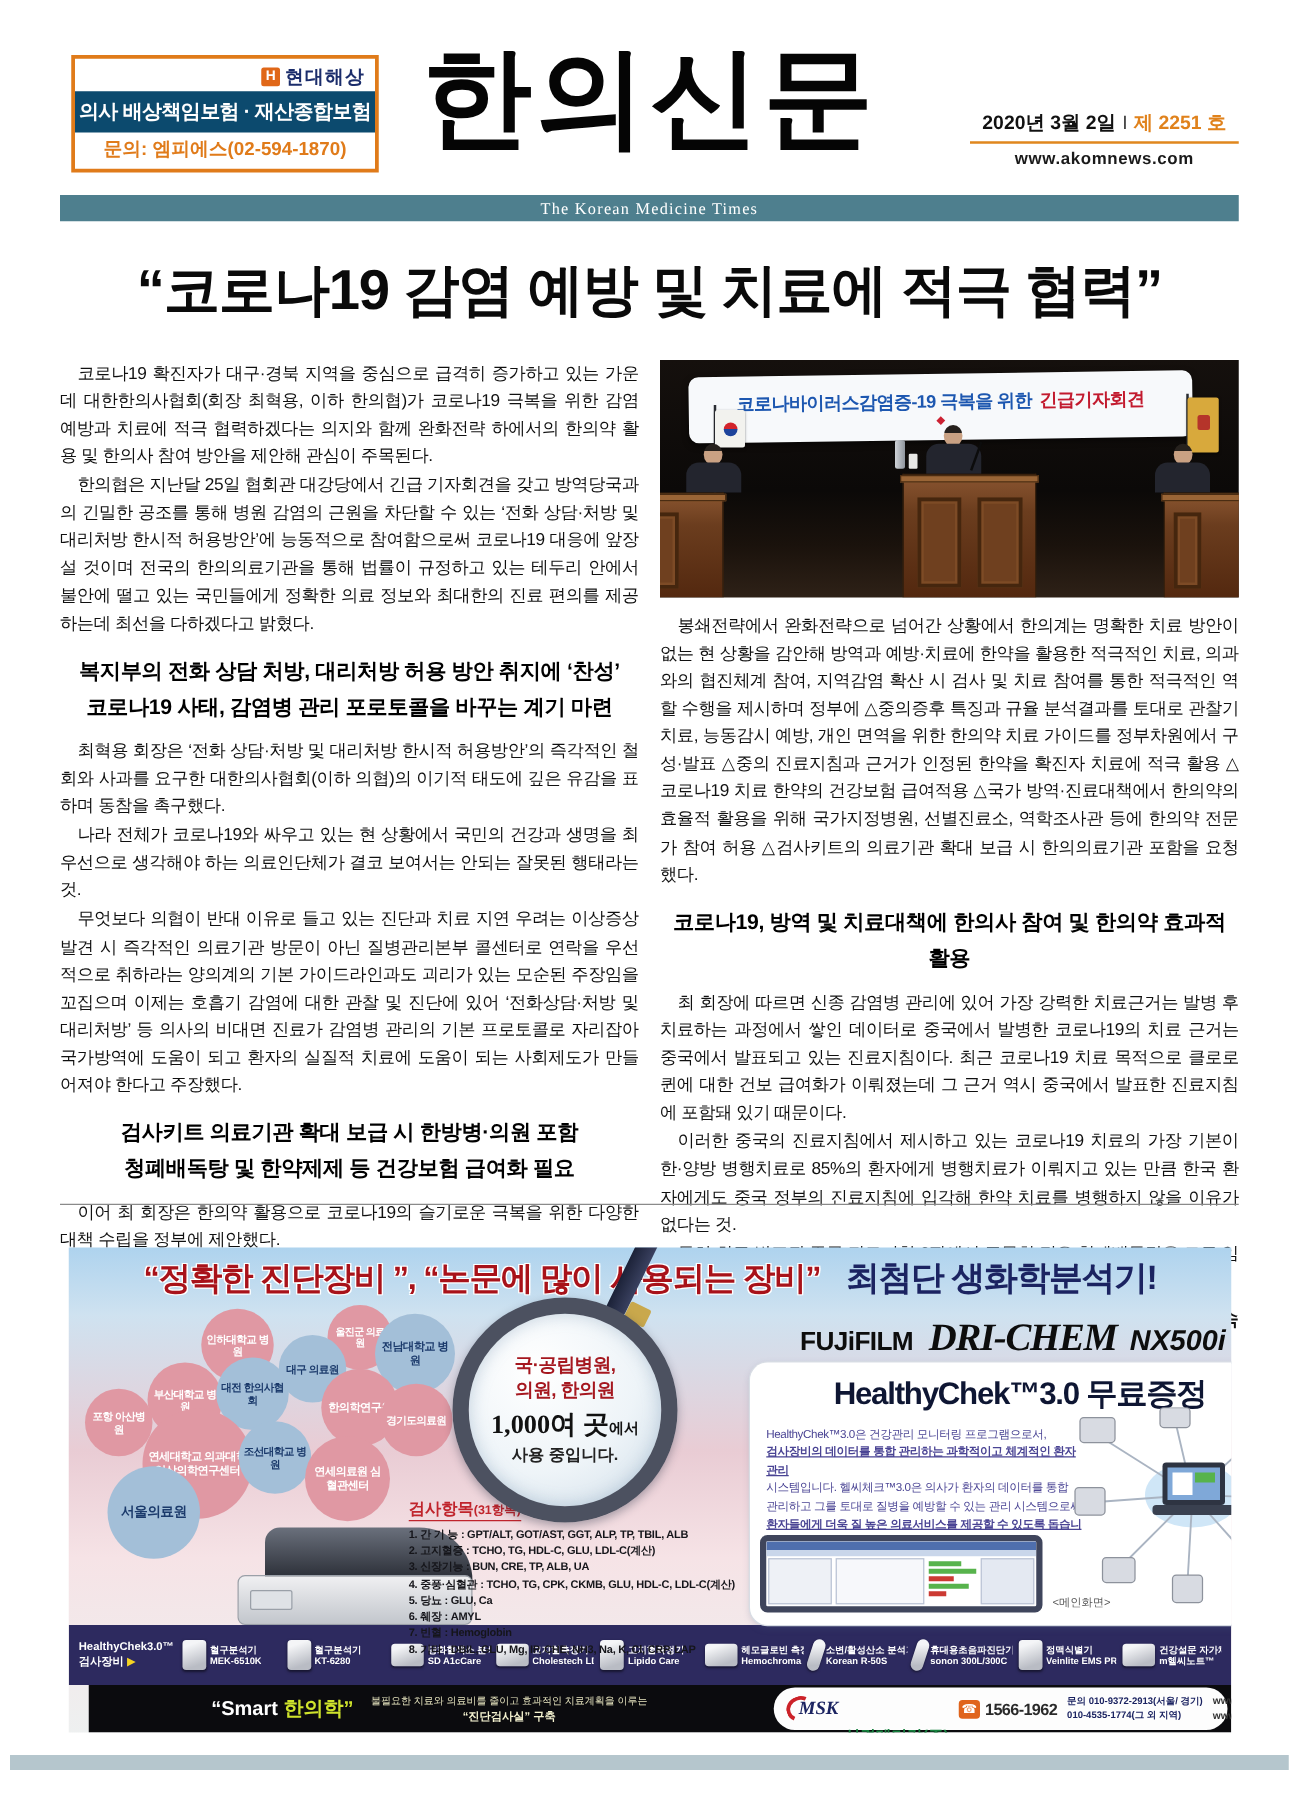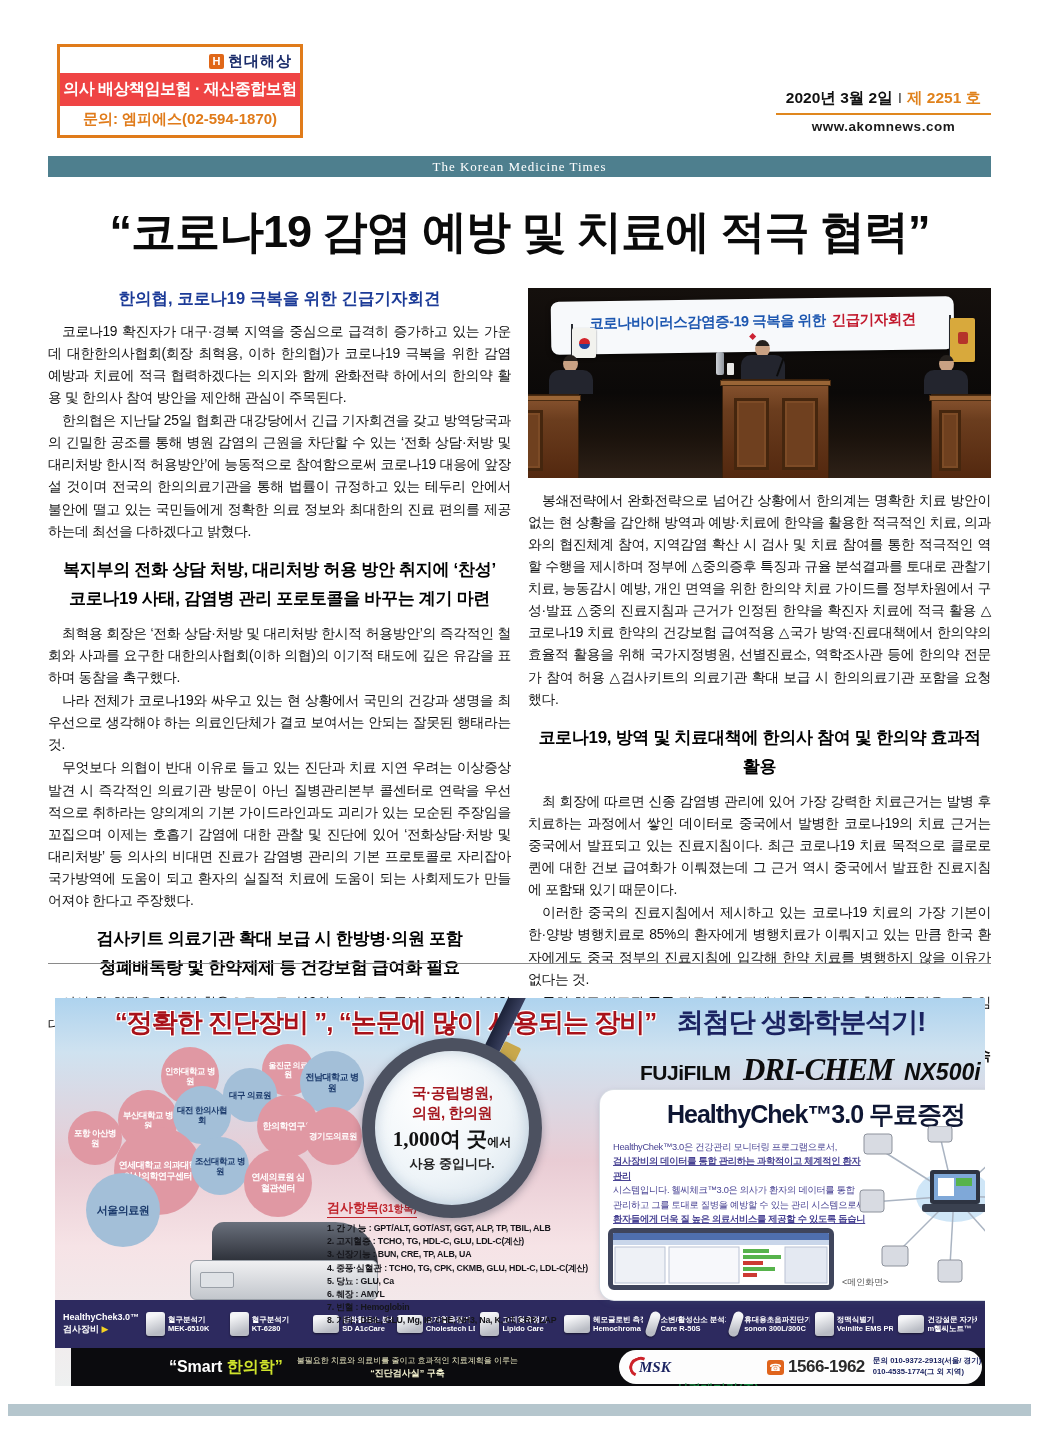--- a/index.html
+++ b/index.html
@@ -7,21 +7,21 @@
   body { font-family:"Liberation Sans","DejaVu Sans",sans-serif; }
   .page { position:relative; width:1039px; height:1436px; background:#fff; overflow:hidden; margin:0 auto; }
 
   
   .adbox { position:absolute; left:57px; top:44px; width:246px; height:94px;
            border:3px solid #e07b1a; background:#fff; box-shadow:inset 0 0 0 2px #fff; }
   .adbox-row1 { height:26px; display:flex; align-items:center; justify-content:flex-end; padding:2px 8px 0 0; gap:4px; }
   .h-mark { width:15px; height:15px; background:#e06718; color:#fff; font-weight:900; font-size:11px;
             display:flex; align-items:center; justify-content:center; border-radius:2px; }
   .h-brand { color:#1b2d6b; font-weight:900; font-size:15px; letter-spacing:1px; }
-  .adbox-row2 { height:33px; background:#ef4444; color:#fff; font-weight:900; font-size:16px;
+  .adbox-row2 { height:33px; background:#0c4a6e; color:#fff; font-weight:900; font-size:16px;
                 display:flex; align-items:center; justify-content:center; letter-spacing:-0.5px; }
   .adbox-row3 { height:27px; color:#e07b1a; font-weight:900; font-size:15px;
                 display:flex; align-items:center; justify-content:center; }
   .paper-title { position:absolute; left:0; right:0; top:30px; text-align:center;
                  font-size:88px; font-weight:900; color:#050505; letter-spacing:3px; line-height:1.1; }
   .issue-block { position:absolute; right:48px; top:88px; width:215px; text-align:center; }
   .issue-line { font-size:15.5px; font-weight:800; color:#111; padding-bottom:4px;
                 border-bottom:2px solid #e0871e; white-space:nowrap; }
   .issue-divider { color:#444; font-weight:400; margin:0 5px; }
   .issue-no { color:#e0821c; }
@@ -174,55 +174,55 @@
                 border-radius:17px; display:flex; align-items:center; gap:8px; padding:0 10px; }
   .msk { display:flex; align-items:center; gap:2px; white-space:nowrap; }
   .msk-arc { width:22px; height:20px; border:3px solid transparent; border-left:3px solid #cc2229;
              border-top:3px solid #cc2229; border-radius:50%; transform:rotate(-20deg); flex:none; }
   .msk-name { font-size:15px; font-weight:900; font-style:italic; color:#1b2361; margin-left:-14px;
               font-family:"Liberation Serif","DejaVu Serif",serif; }
   .msk-company { font-size:12.5px; font-weight:800; color:#15803d; margin-left:3px;margin-top:44px; }
   .phone { display:flex; align-items:center; gap:4px; white-space:nowrap; }
   .phone-icon { width:17px; height:15px; background:#e0641c; border-radius:3px; color:#fff; font-size:10px;
                 display:flex; align-items:center; justify-content:center; flex:none; }
-  .phone-no { font-size:17px; font-weight:800; color:#2a2a2a; letter-spacing:-0.5px;text-align:center; }
+  .phone-no { font-size:13px; font-weight:800; color:#2a2a2a; letter-spacing:-0.5px;text-align:center; }
   .contact { font-size:7.6px; font-weight:700; color:#1b2361; line-height:1.4; white-space:nowrap; }
   .webs { font-size:8.2px; font-weight:600; color:#333; line-height:1.45; white-space:nowrap; }
   .bottom-bar { position:absolute; left:8px; right:8px; top:1404px; height:12px; background:#b5c6cd; }
 </style>
 </head>
 <body>
 
 <div class="page">
 
   <div class="adbox">
     <div class="adbox-row1">
       <span class="h-mark">H</span>
       <span class="h-brand">현대해상</span>
     </div>
     <div class="adbox-row2">의사 배상책임보험 · 재산종합보험</div>
     <div class="adbox-row3">문의: 엠피에스(02-594-1870)</div>
   </div>
 
+  <div class="paper-title">한의신문</div>
 
   <div class="issue-block">
     <div class="issue-line">
       <span>2020년 3월 2일</span><span class="issue-divider">I</span><span class="issue-no">제 2251 호</span>
     </div>
     <div class="website">www.akomnews.com</div>
   </div>
 
   <div class="tagline-bar">
     <span>The Korean Medicine Times</span>
   </div>
 
   <div class="headline">“코로나19 감염 예방 및 치료에 적극 협력”</div>
 
   <div class="col col-left">
-    <div class="kicker">한의협, 코로나19 극복을 위한 긴급기자회견</div>
     <p class="body">코로나19 확진자가 대구·경북 지역을 중심으로 급격히 증가하고 있는 가운데 대한한의사협회(회장 최혁용, 이하 한의협)가 코로나19 극복을 위한 감염 예방과 치료에 적극 협력하겠다는 의지와 함께 완화전략 하에서의 한의약 활용 및 한의사 참여 방안을 제안해 관심이 주목된다.</p>
     <p class="body">한의협은 지난달 25일 협회관 대강당에서 긴급 기자회견을 갖고 방역당국과의 긴밀한 공조를 통해 병원 감염의 근원을 차단할 수 있는 ‘전화 상담·처방 및 대리처방 한시적 허용방안’에 능동적으로 참여함으로써 코로나19 대응에 앞장설 것이며 전국의 한의의료기관을 통해 법률이 규정하고 있는 테두리 안에서 불안에 떨고 있는 국민들에게 정확한 의료 정보와 최대한의 진료 편의를 제공하는데 최선을 다하겠다고 밝혔다.</p>
     <div class="subhead">
       <div>복지부의 전화 상담 처방, 대리처방 허용 방안 취지에 ‘찬성’</div>
       <div>코로나19 사태, 감염병 관리 포로토콜을 바꾸는 계기 마련</div>
     </div>
     <p class="body">최혁용 회장은 ‘전화 상담·처방 및 대리처방 한시적 허용방안’의 즉각적인 철회와 사과를 요구한 대한의사협회(이하 의협)의 이기적 태도에 깊은 유감을 표하며 동참을 촉구했다.</p>
     <p class="body">나라 전체가 코로나19와 싸우고 있는 현 상황에서 국민의 건강과 생명을 최우선으로 생각해야 하는 의료인단체가 결코 보여서는 안되는 잘못된 행태라는 것.</p>
     <p class="body">무엇보다 의협이 반대 이유로 들고 있는 진단과 치료 지연 우려는 이상증상 발견 시 즉각적인 의료기관 방문이 아닌 질병관리본부 콜센터로 연락을 우선적으로 취하라는 양의계의 기본 가이드라인과도 괴리가 있는 모순된 주장임을 꼬집으며 이제는 호흡기 감염에 대한 관찰 및 진단에 있어 ‘전화상담·처방 및 대리처방’ 등 의사의 비대면 진료가 감염병 관리의 기본 프로토콜로 자리잡아 국가방역에 도움이 되고 환자의 실질적 치료에 도움이 되는 사회제도가 만들어져야 한다고 주장했다.</p>
     <div class="subhead">
@@ -435,21 +435,21 @@
       <div class="strip-item">
         <span class="dev-glyph"></span>
         <span class="s-text"><span>고지혈측정기</span><br><span>Lipido Care</span></span>
       </div>
       <div class="strip-item">
         <span class="dev-glyph wide"></span>
         <span class="s-text"><span>헤모글로빈 측정기</span><br><span>Hemochroma</span></span>
       </div>
       <div class="strip-item">
         <span class="dev-glyph stick"></span>
-        <span class="s-text"><span>소변/활성산소 분석기</span><br><span>Care R-50S</span></span>
+        <span class="s-text"><span>소변/활성산소 분석기</span><br><span>Korean R-50S</span></span>
       </div>
       <div class="strip-item">
         <span class="dev-glyph stick"></span>
         <span class="s-text"><span>휴대용초음파진단기</span><br><span>sonon 300L/300C</span></span>
       </div>
       <div class="strip-item">
         <span class="dev-glyph"></span>
         <span class="s-text"><span>정맥식별기</span><br><span>Veinlite EMS PRO</span></span>
       </div>
       <div class="strip-item">

